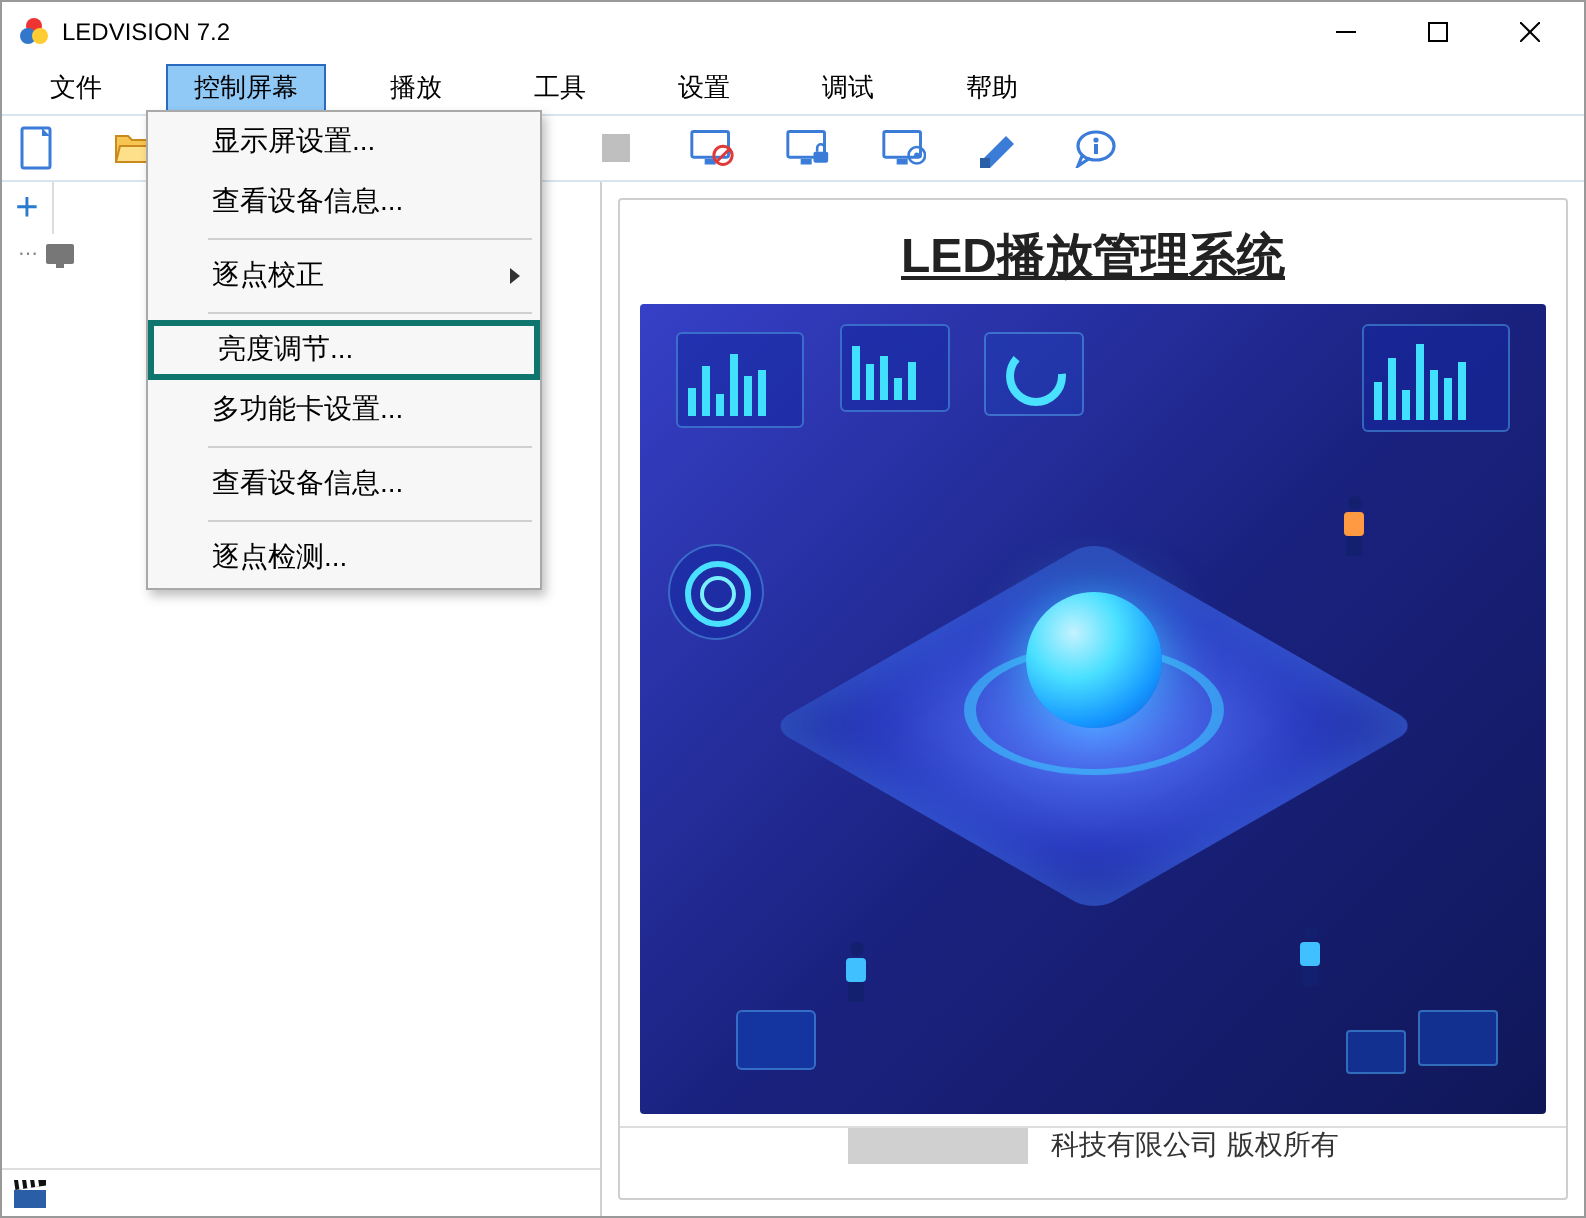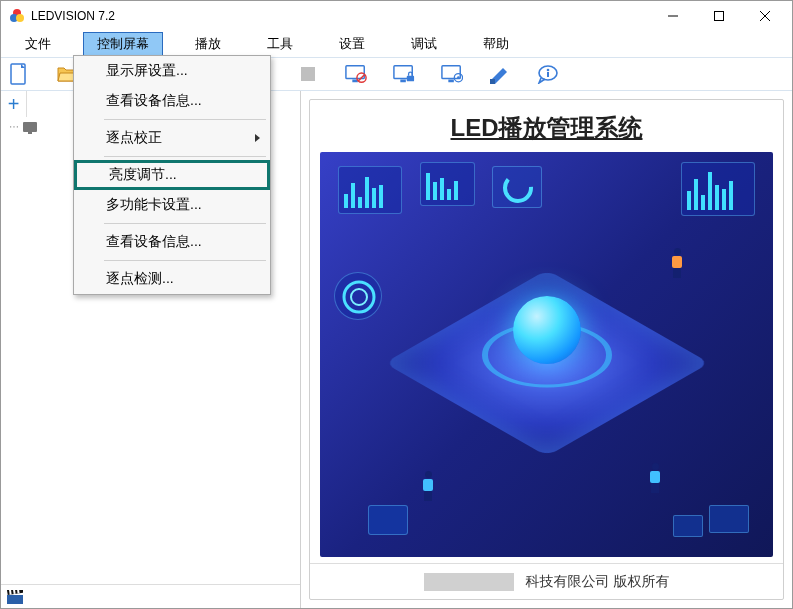--- a/index.html
+++ b/index.html
@@ -24,21 +24,21 @@
   .treearea { flex: 1; position: relative; padding: 4px 8px; }
   .treeleaf { display: flex; align-items: center; gap: 4px; font-size: 12px; }
   .monitor-icon { width: 14px; height: 10px; background: #777; border-radius: 1px; position: relative; }
   .monitor-icon::after { content: ""; position: absolute; left: 5px; top: 10px; width: 4px; height: 2px; background: #777; }
   .bottombar { height: 24px; border-top: 1px solid #ddd; display: flex; align-items: center; padding: 0 6px; }
   .clapper { width: 16px; height: 14px; }
   .content { flex: 1; padding: 8px; display: flex; flex-direction: column; }
   .panel { flex: 1; border: 1px solid #cfcfcf; border-radius: 2px; display: flex; flex-direction: column; overflow: hidden; }
   .panel-title { text-align: center; font-size: 24px; font-weight: bold; padding: 12px 0 8px; color: #222; text-decoration: underline; }
   .splash { flex: 1; margin: 0 10px 6px; background: linear-gradient(135deg, #3640c7 0%, #1a2280 50%, #101758 100%); border-radius: 2px; position: relative; overflow: hidden; }
-  .footer { height: 36px; border-top: 1px solid #ddd; display: flex; align-items: center; justify-content: center; font-size: 14px; color: #333; gap: 12px; }
+  .footer { height: 36px; border-top: 1px solid #ddd; display: flex; align-items: flex-start; justify-content: center; font-size: 14px; color: #333; gap: 12px; }
   .footer-gray { width: 90px; height: 18px; background: #d0d0d0; }
   .dropdown { position: absolute; left: 72px; top: 54px; width: 198px; background: #f7f7f7; border: 1px solid #a9a9a9; box-shadow: 2px 3px 5px rgba(0,0,0,.25); z-index: 100; }
   .dd-item { height: 30px; display: flex; align-items: center; padding: 0 14px 0 32px; font-size: 14px; color: #000; position: relative; }
   .dd-item.arrow::after { content: ""; position: absolute; right: 10px; top: 11px; width: 0; height: 0; border-top: 4px solid transparent; border-bottom: 4px solid transparent; border-left: 5px solid #333; }
   .dd-sep { height: 1px; margin: 3px 4px 3px 30px; background: #d0d0d0; }
   .highlight-box { border: 3px solid #0f766e; }
   
   .iso-floor { position: absolute; left: 50%; top: 52%; transform: translate(-50%,-50%) rotateX(55deg) rotateZ(45deg); width: 230px; height: 230px; background: radial-gradient(circle at 50% 50%, #5a7dff 0%, #2a3bc0 65%, #1a2490 100%); border-radius: 14px; box-shadow: 0 0 40px rgba(80,150,255,.5) inset; }
   .iso-orb { position: absolute; left: 50%; top: 44%; transform: translate(-50%,-50%); width: 68px; height: 68px; border-radius: 50%; background: radial-gradient(circle at 35% 30%, #c4f2ff 0%, #4ae0ff 35%, #1597ff 70%, #0d4ed0 100%); box-shadow: 0 0 30px rgba(60,210,255,.8); }
   .iso-ring { position: absolute; left: 50%; top: 50%; transform: translate(-50%,-50%) rotateX(60deg); width: 130px; height: 130px; border: 6px solid rgba(60,200,255,.6); border-radius: 50%; }

